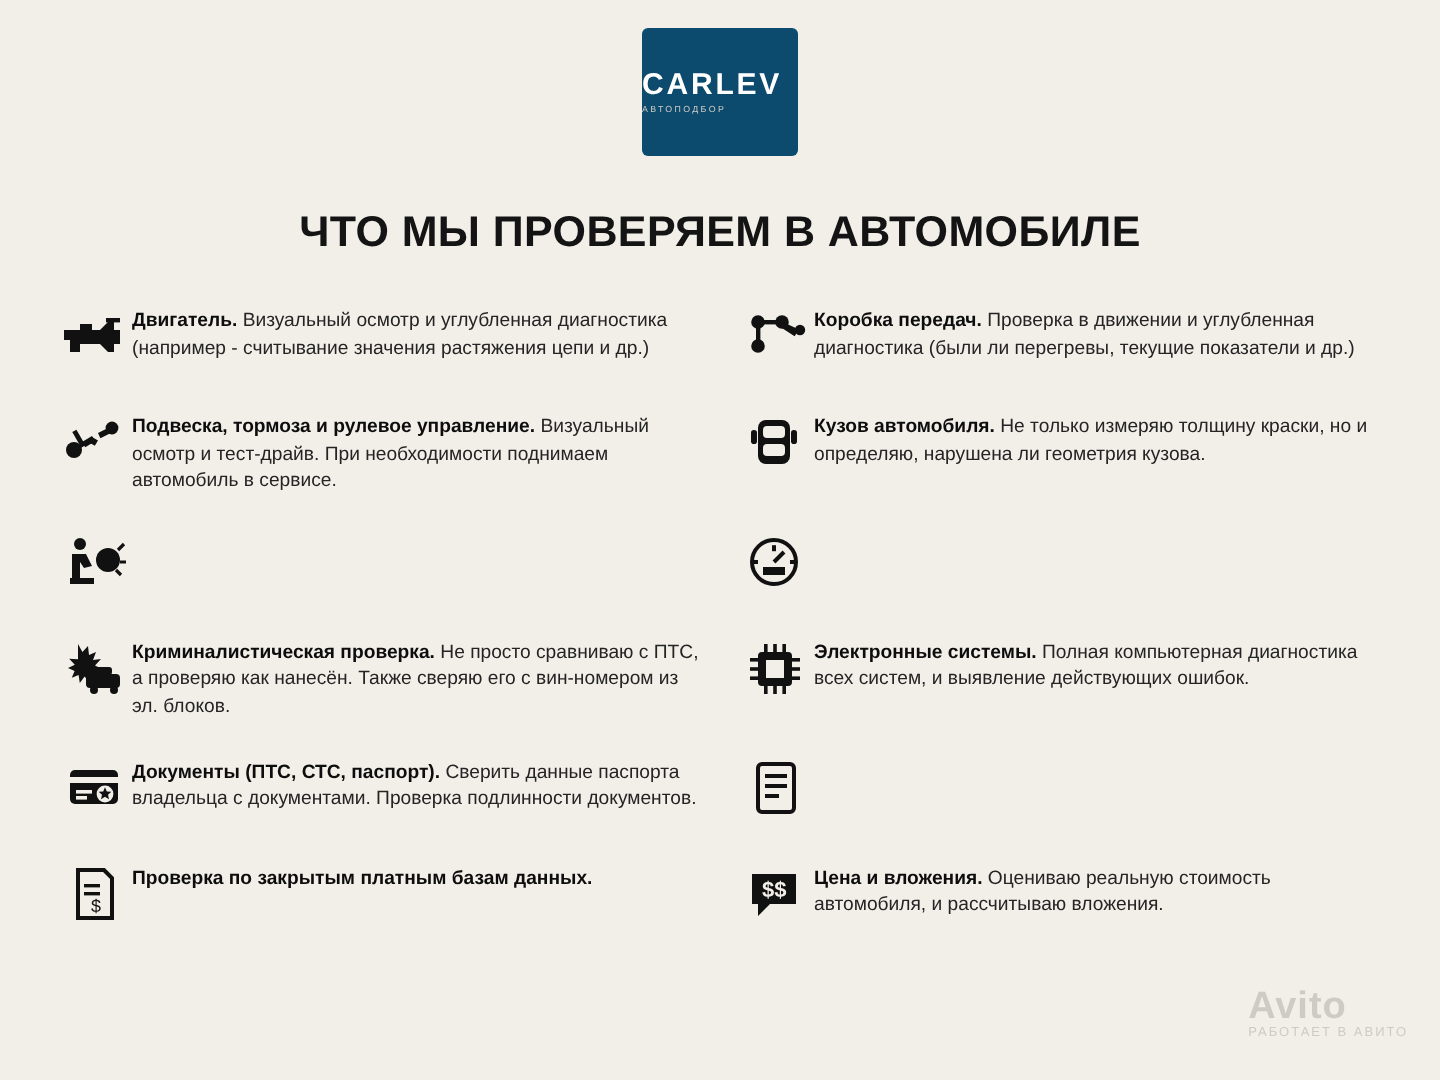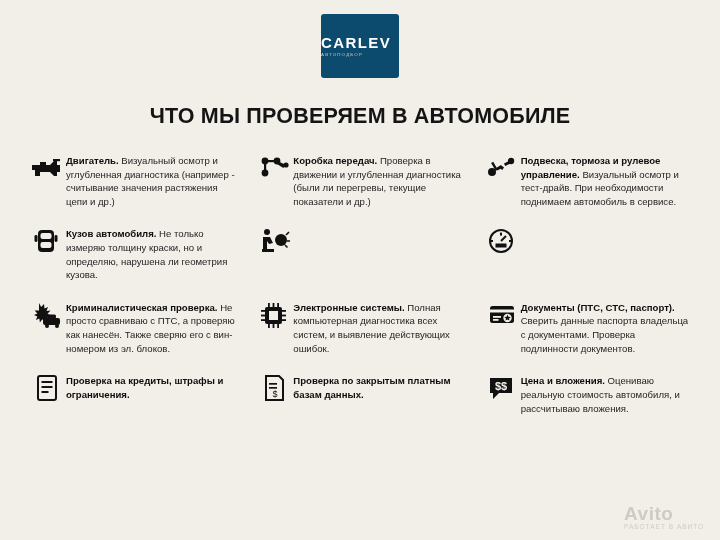--- a/index.html
+++ b/index.html
@@ -60,21 +60,21 @@
     font-weight: bold;
     letter-spacing: 0.2px;
     margin-top: 26px;
     color: #141414;
   }
 
   
   .grid {
     margin-top: 24px;
     display: grid;
-    grid-template-columns: 1fr 1fr 1fr;
+    grid-template-columns: 1fr 1fr;
     column-gap: 18px;
     row-gap: 18px;
   }
   .cell {
     display: flex;
     align-items: flex-start;
   }
   .icon-box {
     width: 38px;
     min-width: 38px;
@@ -93,21 +93,21 @@
   }
   .cell-text b {
     font-weight: bold;
     color: #0d0d0d;
   }
 
   
   .watermark {
     position: absolute;
     right: 16px;
-    bottom: 10px;
+    bottom: 20px;
     font-size: 19px;
     color: rgba(120,118,112,0.30);
     font-weight: bold;
     letter-spacing: 0.5px;
     pointer-events: none;
   }
   .watermark .wm-sub {
     display: block;
     font-size: 6.5px;
     font-weight: normal;
@@ -276,23 +276,20 @@
 
     <div class="cell">
       <div class="icon-box">
         <svg width="32" height="28" viewBox="0 0 32 28">
             <rect x="7" y="2" width="18" height="24" rx="2" fill="none" stroke="#111" stroke-width="2"></rect>
             <rect x="10.5" y="7" width="11" height="2" fill="#111"></rect>
             <rect x="10.5" y="12" width="11" height="2" fill="#111"></rect>
             <rect x="10.5" y="17" width="7" height="2" fill="#111"></rect>
           </svg>
       </div>
-      <div class="cell-text">
-        <b>Проверка на кредиты, штрафы и ограничения.</b><span></span>
-      </div>
     </div>
 
     <div class="cell">
       <div class="icon-box">
         <svg width="32" height="28" viewBox="0 0 32 28">
             <path d="M8 2h13l4 4v20H8z" fill="none" stroke="#111" stroke-width="2"></path>
             <rect x="11" y="9" width="8" height="1.7" fill="#111"></rect>
             <rect x="11" y="13" width="8" height="1.7" fill="#111"></rect>
             <text x="14.5" y="23" font-size="9" font-family="Liberation Sans, sans-serif" fill="#111">$</text>
           </svg>

